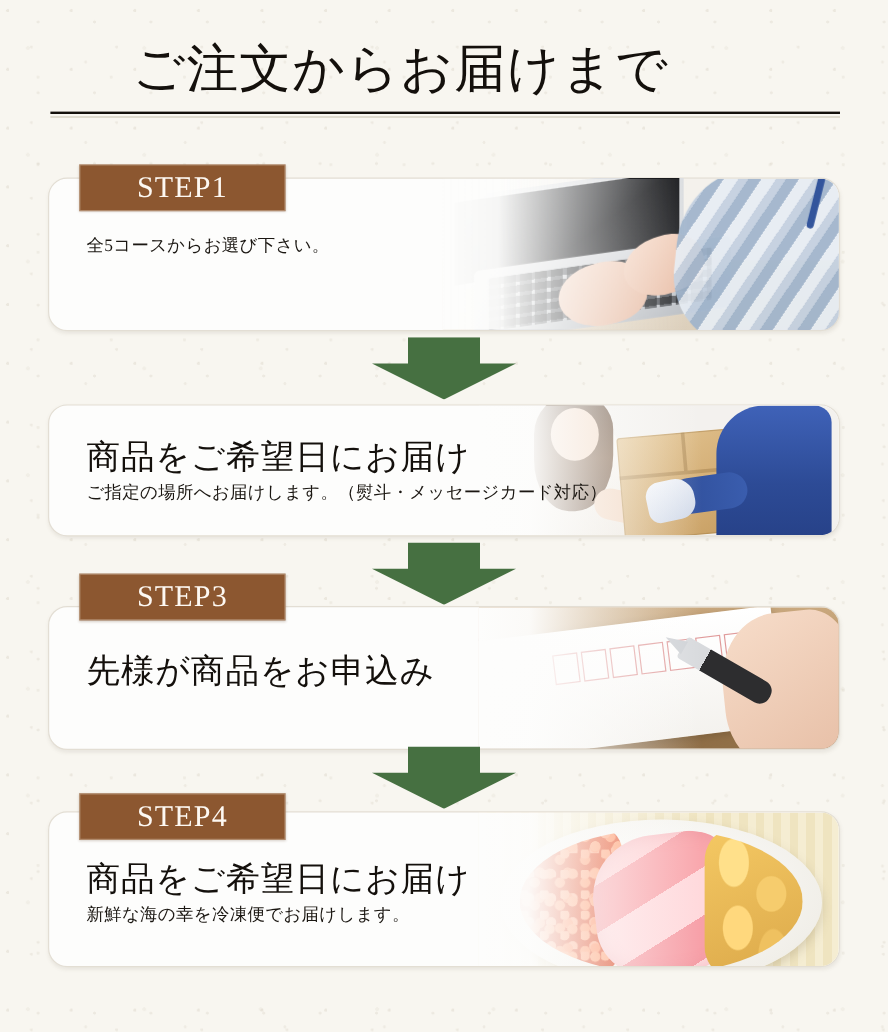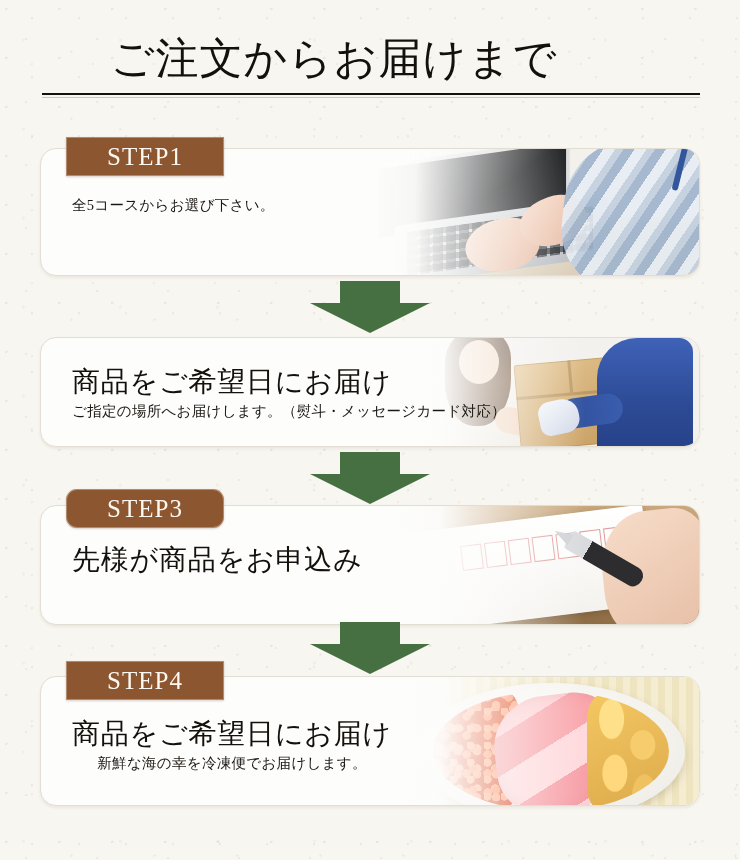--- a/index.html
+++ b/index.html
@@ -300,32 +300,32 @@
       radial-gradient(ellipse at 34% 68%, #ffd87d 0 12px, transparent 13px),
       radial-gradient(ellipse at 70% 88%, #efc160 0 12px, transparent 13px),
       linear-gradient(160deg, #f4c863, #dca94a);
     border-radius: 22% 50% 50% 20%;
   }
 
   
   .step-badge {
     position: absolute;
     left: 66px;
-    width: 158px; height: 39px;
+    width: 172px; height: 39px;
     background: #8c5730;
     color: #fdf8f2;
     display: flex; align-items: center; justify-content: center;
     font-size: 25px;
     letter-spacing: 1px;
     box-shadow: inset 0 0 0 1px rgba(255,248,240,.32), 0 1px 2px rgba(80,50,25,.22);
     z-index: 4;
   }
   .step-badge.b1 { top: 137px; }
   .step-badge.b2 { top: 320px; }
-  .step-badge.b3 { top: 489px; border-radius: 11px; }
+  .step-badge.b3 { top: 478px; }
   .step-badge.b4 { top: 661px; }
 
   
   .step-text { position: absolute; left: 72px; z-index: 3; }
   .step-text.t1 { top: 193px; }
   .step-text.t2 { top: 365px; }
   .step-text.t3 { top: 543px; }
   .step-text.t4 { top: 717px; }
 
   .step-title {
@@ -335,21 +335,20 @@
     letter-spacing: .8px;
     white-space: nowrap;
   }
   .step-sub {
     font-size: 14.5px;
     line-height: 1.3;
     color: #1b1712;
     letter-spacing: .3px;
     margin-top: 3px;
     white-space: nowrap;
-    text-align: center;
   }
 
   
   .flow-arrow {
     position: absolute;
     left: 310px;
     width: 120px; height: 52px;
     z-index: 3;
   }
   .flow-arrow.a1 { top: 281px; }

